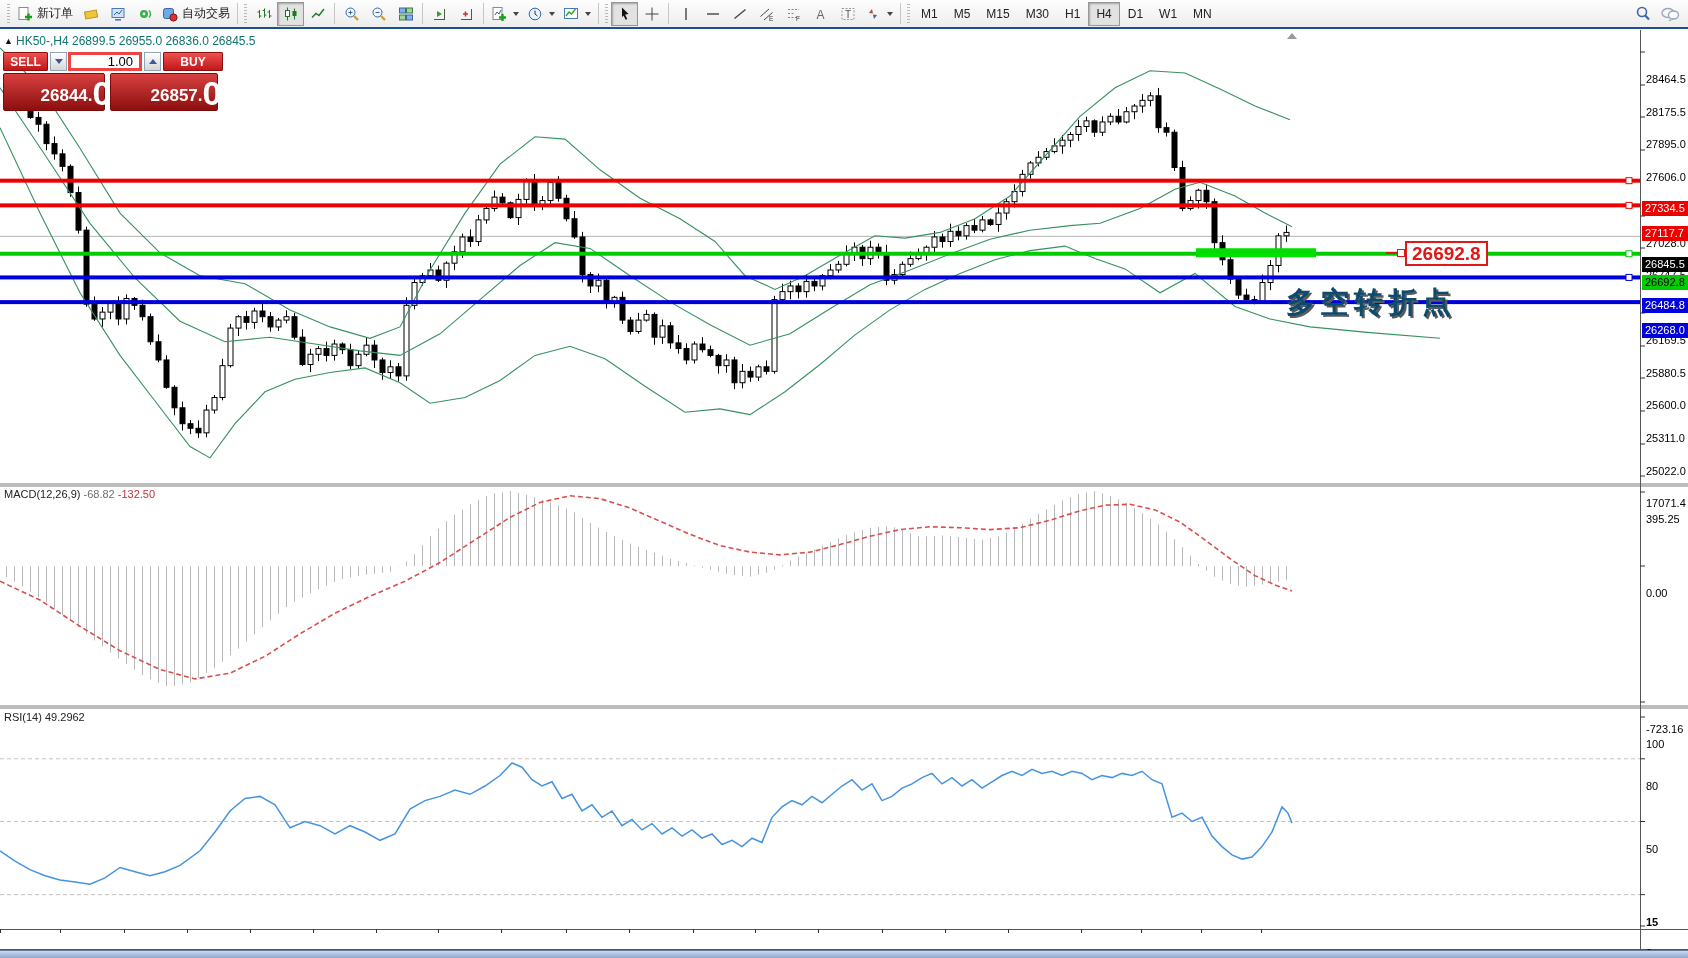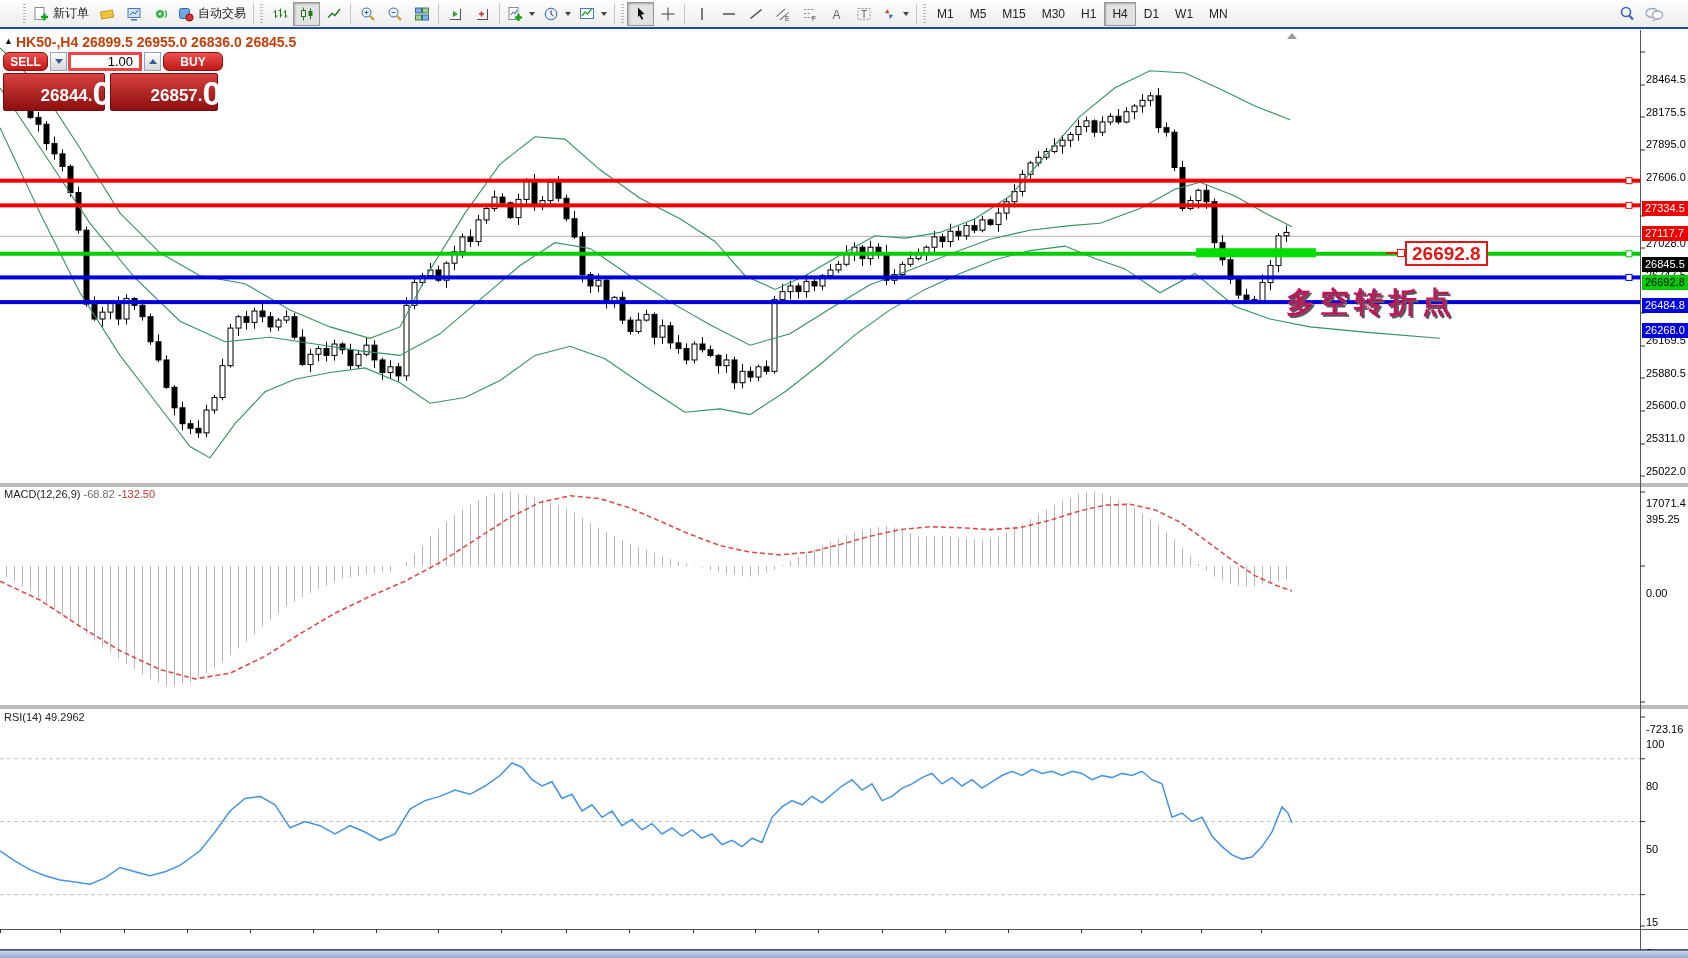--- a/index.html
+++ b/index.html
@@ -1,39 +1,39 @@
 <!DOCTYPE html>
 <html><head>
 <meta charset="utf-8">
 <style>
   html,body{margin:0;padding:0;background:#fff;}
   #app{position:relative;width:1688px;height:958px;overflow:hidden;background:#fff;
        font-family:"Liberation Sans","DejaVu Sans",sans-serif;}
   
   #toolbar{position:relative;z-index:5;display:flex;align-items:center;height:29px;
-    padding:0 20px;background:linear-gradient(#fdfdfd,#ededed);border-bottom:2px solid #1c4f93;box-sizing:border-box;}
+    padding:0 4px;background:linear-gradient(#fdfdfd,#ededed);border-bottom:2px solid #1c4f93;box-sizing:border-box;}
   .tbtn{display:flex;align-items:center;justify-content:center;gap:4px;height:24px;min-width:27px;
     border:1px solid transparent;background:transparent;font:12px "Liberation Sans",sans-serif;color:#222;padding:0 3px;cursor:default;}
   .tbtn.active{background:#e2e2e2;border:1px solid #979797;box-shadow:inset 1px 1px 2px rgba(0,0,0,.28);}
   .tbtn svg{display:block;}
   .sep{width:1px;height:21px;background:#c6c6c6;margin:0 3px;}
   .grip{width:3px;height:20px;margin:0 3px;
     background-image:repeating-linear-gradient(#b9b9b9 0 1px,transparent 1px 3px);}
   .caret{width:0;height:0;border-left:3px solid transparent;border-right:3px solid transparent;border-top:4px solid #444;margin-left:2px;}
   .tf{font:12px "Liberation Sans",sans-serif;padding:0 7px;}
   #toolbar .right{margin-left:auto;display:flex;align-items:center;}
   
   #chart{position:absolute;left:0;top:0;z-index:1;}
   
   .ov{position:absolute;z-index:3;}
-  #quote-line{left:16px;top:34px;font-size:14px;font-weight:bold;color:#c2410c;}
+  #quote-line{left:16px;top:34px;font-size:12px;font-weight:normal;color:#0f766e;}
   #collapse{left:4px;top:36px;font-size:9px;color:#111;}
   
   .tp-btn{display:flex;align-items:center;justify-content:center;color:#fff;font-weight:bold;font-size:12px;
-    background:linear-gradient(#ef5050,#c01818);border:1px solid #8d0e0e;border-radius:6px;box-sizing:border-box;text-align:center;}
+    background:linear-gradient(#ef5050,#c01818);border:1px solid #8d0e0e;border-radius:1px;box-sizing:border-box;text-align:center;}
   #sell-btn{left:3px;top:52px;width:45px;height:19px;}
   #buy-btn{left:163px;top:52px;width:60px;height:19px;}
   .spin{left:0;top:52px;width:17px;height:19px;display:flex;align-items:center;justify-content:center;
     background:linear-gradient(#ffffff,#d6d6d6);border:1px solid #93a5bb;box-sizing:border-box;}
   #vol-down{left:50px;} #vol-up{left:144px;}
   .tri-up{width:0;height:0;border-left:4px solid transparent;border-right:4px solid transparent;border-bottom:5px solid #3a5a9c;}
   .tri-dn{width:0;height:0;border-left:4px solid transparent;border-right:4px solid transparent;border-top:5px solid #3a5a9c;}
   #vol-input{left:68px;top:52px;width:74px;height:19px;border:3px solid #ef4444;font:13px "Liberation Sans",sans-serif;
     text-align:right;padding:0 6px 0 0;box-sizing:border-box;}
   .tp-price{display:flex;align-items:flex-end;justify-content:center;color:#fff;
@@ -48,21 +48,21 @@
   #macd-label .v1{color:#6e6e6e;} #macd-label .v2{color:#c03333;}
   #rsi-label{left:4px;top:711px;font-size:11px;color:#222;}
   
   .ptick{position:absolute;left:1646px;font-size:11px;color:#000;white-space:nowrap;}
   .plabel{position:absolute;left:1642px;font-size:11px;height:15px;line-height:15px;padding:0 3px;min-width:44px;white-space:nowrap;}
   
   #callout{left:1405px;top:241px;border:2px solid #e01818;color:#e01818;background:#fff;
     font-size:19px;font-weight:bold;padding:0 5px;line-height:21px;}
   #callout-dash{left:1386px;top:252px;width:11px;height:2px;background:#e01818;}
   #callout-handle{left:1397px;top:249px;width:6px;height:6px;background:#fff;border:1px solid #e01818;}
-  #cn-note{left:1286px;top:283px;font-size:29px;font-weight:bold;color:#be185d;letter-spacing:5px;
+  #cn-note{left:1286px;top:283px;font-size:29px;font-weight:bold;color:#0c4a6e;letter-spacing:5px;
     text-shadow:2px 2px 0 #5a5a5a;white-space:nowrap;}
   
   #status-bar{left:0;top:950px;width:1688px;height:8px;
     background:linear-gradient(#cdd9ee,#8fa7ce);border-top:1px solid #64799f;box-sizing:border-box;}
 </style>
 </head>
 <body>
 
 <div id="app">
 
@@ -875,21 +875,21 @@
       <div class="ptick" style="top: 370px;">25600.0</div>
       <div class="ptick" style="top: 403px;">25311.0</div>
       <div class="ptick" style="top: 436px;">25022.0</div>
       <div class="ptick" style="top: 468px;">17071.4</div>
       <div class="ptick" style="top: 484px; text-align: center;">395.25</div>
       <div class="ptick" style="top: 558px;">0.00</div>
       <div class="ptick" style="top: 694px;">-723.16</div>
       <div class="ptick" style="top: 709px;">100</div>
       <div class="ptick" style="top: 750.8px;">80</div>
       <div class="ptick" style="top: 813.5px;">50</div>
-      <div class="ptick" style="top: 886.65px;">15</div>
+      <div class="ptick" style="top: 886.65px; font-weight: bold;">15</div>
       <div class="ptick" style="top: 918px;">0</div>
       <div class="plabel" style="top: 172px; background: rgb(238, 0, 0); color: rgb(255, 255, 255);">27334.5</div>
       <div class="plabel" style="top: 197px; background: rgb(238, 0, 0); color: rgb(255, 255, 255);">27117.7</div>
       <div class="plabel" style="top: 228px; background: rgb(0, 0, 0); color: rgb(255, 255, 255);">26845.5</div>
       <div class="plabel" style="top: 246px; background: rgb(0, 204, 0); color: rgb(0, 0, 0);">26692.8</div>
       <div class="plabel" style="top: 269px; background: rgb(0, 0, 221); color: rgb(255, 255, 255);">26484.8</div>
       <div class="plabel" style="top: 294px; background: rgb(0, 0, 221); color: rgb(255, 255, 255);">26268.0</div>
     </div>
   <div class="ov" id="time-labels"></div>
   <div class="ov" id="status-bar"></div>

